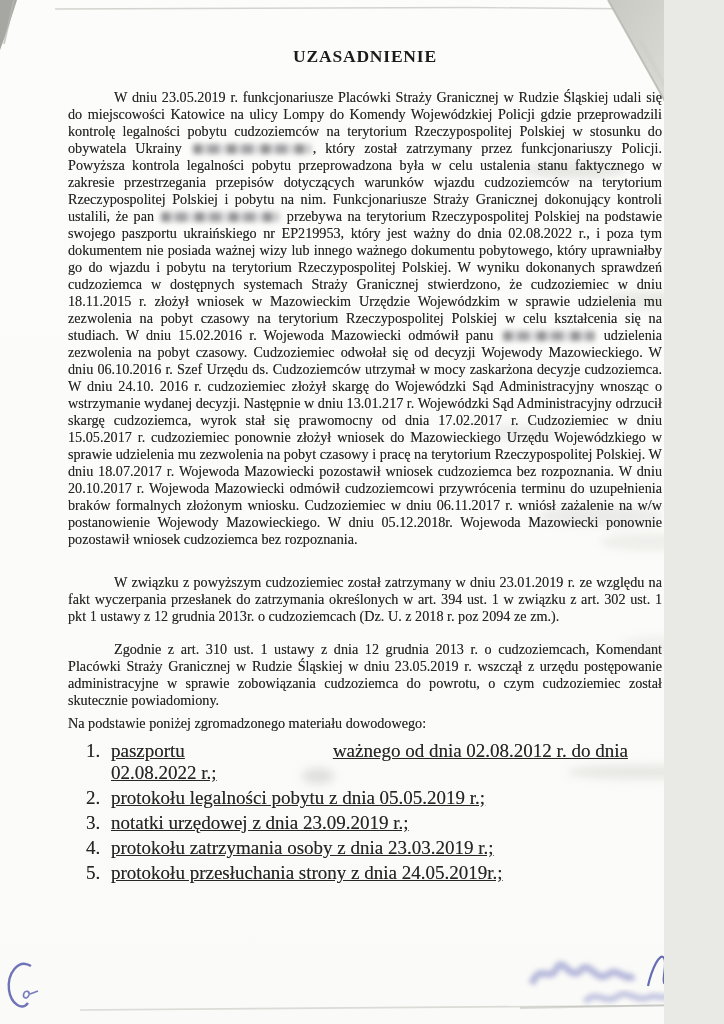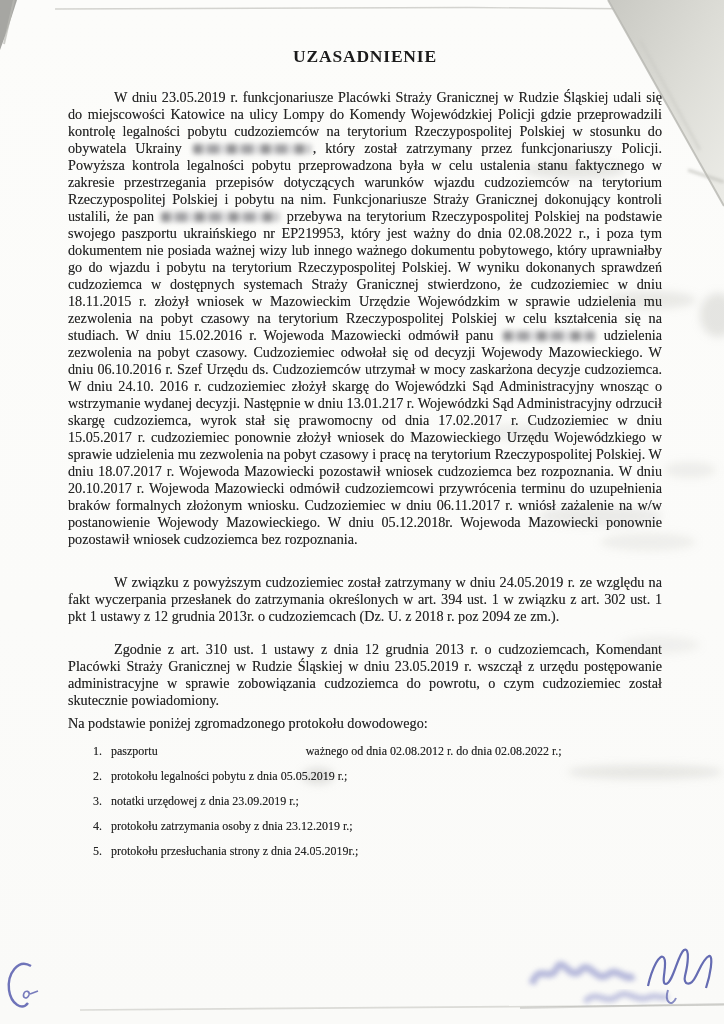--- a/index.html
+++ b/index.html
@@ -1,18 +1,18 @@
 <!DOCTYPE html>
 <html><head>
 <meta charset="utf-8">
 <style>
   html,body{margin:0;padding:0;background:#e9e9e6;}
   .page{
     position:relative;
-    width:724px;height:1024px;
+    width:664px;height:1024px;
     background:linear-gradient(180deg,#fcfcfa 0%,#fbfbf9 60%,#fafaf8 100%);
     font-family:"Liberation Serif","DejaVu Serif",serif;
     color:#242424;
     overflow:hidden;
   }
   .artifacts,.handwriting{
     position:absolute;inset:0;width:724px;height:1024px;pointer-events:none;
   }
   .content{position:absolute;left:68px;width:594px;top:46px;}
   .title{
@@ -23,22 +23,22 @@
     font-size:14.2px;line-height:17px;margin:0;
     text-align:justify;color:#262626;
     text-shadow:0 0 .4px rgba(50,50,50,.55);
   }
   .indent{text-indent:46px;}
   .p2{margin-top:26px;}
   .p3{margin-top:16px;}
   .p-intro{margin-top:6px;text-align:left;}
   ol.evidence{margin:8px 0 0 0;padding:0 0 0 37px;}
   ol.evidence li{
-    font-size:12px;line-height:22.1px;margin:0 0 3px 0;padding-left:6px;
-    text-align:left;color:#262626;text-shadow:0 0 .4px rgba(50,50,50,.55);
+    font-size:19px;line-height:22.1px;margin:0 0 3px 0;padding-left:6px;
+    text-align:left;color:#262626;text-shadow:0 0 .4px rgba(50,50,50,.55);text-decoration:underline;
   }
   .redacted{
     display:inline-block;height:10px;margin:0 2px;vertical-align:-1px;border-radius:2px;
     background:repeating-linear-gradient(90deg,
       rgba(128,128,131,.85) 0 9px, rgba(176,176,179,.55) 9px 15px,
       rgba(140,140,144,.8) 15px 26px, rgba(186,186,190,.5) 26px 34px);
     filter:blur(2.5px);
   }
   .gap{display:inline-block;height:1px;}
 </style>
@@ -82,31 +82,31 @@
     </g>
     <path d="M80 1010 L724 1005" stroke="#bcbcb6" stroke-width="1.6" opacity="0.5" fill="none"></path>
     <path d="M520 1008 L724 1004" stroke="#b2b2ac" stroke-width="2" opacity="0.45" fill="none"></path>
   </svg>
 
   <div class="content">
     <div class="title">UZASADNIENIE</div>
 
     <p class="para indent">W dniu 23.05.2019 r. funkcjonariusze Placówki Straży Granicznej w Rudzie Śląskiej udali się do miejscowości Katowice na ulicy Lompy do Komendy Wojewódzkiej Policji gdzie przeprowadzili kontrolę legalności pobytu cudzoziemców na terytorium Rzeczypospolitej Polskiej w stosunku do obywatela Ukrainy <span class="redacted" style="width: 118px;"></span>, który został zatrzymany przez funkcjonariuszy Policji. Powyższa kontrola legalności pobytu przeprowadzona była w celu ustalenia stanu faktycznego w zakresie przestrzegania przepisów dotyczących warunków wjazdu cudzoziemców na terytorium Rzeczypospolitej Polskiej i pobytu na nim. Funkcjonariusze Straży Granicznej dokonujący kontroli ustalili, że pan <span class="redacted" style="width: 118px;"></span> przebywa na terytorium Rzeczypospolitej Polskiej na podstawie swojego paszportu ukraińskiego nr EP219953, który jest ważny do dnia 02.08.2022 r., i poza tym dokumentem nie posiada ważnej wizy lub innego ważnego dokumentu pobytowego, który uprawniałby go do wjazdu i pobytu na terytorium Rzeczypospolitej Polskiej. W wyniku dokonanych sprawdzeń cudzoziemca w dostępnych systemach Straży Granicznej stwierdzono, że cudzoziemiec w dniu 18.11.2015 r. złożył wniosek w Mazowieckim Urzędzie Wojewódzkim w sprawie udzielenia mu zezwolenia na pobyt czasowy na terytorium Rzeczypospolitej Polskiej w celu kształcenia się na studiach. W dniu 15.02.2016 r. Wojewoda Mazowiecki odmówił panu <span class="redacted" style="width: 92px;"></span> udzielenia zezwolenia na pobyt czasowy. Cudzoziemiec odwołał się od decyzji Wojewody Mazowieckiego. W dniu 06.10.2016 r. Szef Urzędu ds. Cudzoziemców utrzymał w mocy zaskarżona decyzje cudzoziemca. W dniu 24.10. 2016 r. cudzoziemiec złożył skargę do Wojewódzki Sąd Administracyjny wnosząc o wstrzymanie wydanej decyzji. Następnie w dniu 13.01.217 r. Wojewódzki Sąd Administracyjny odrzucił skargę cudzoziemca, wyrok stał się prawomocny od dnia 17.02.2017 r. Cudzoziemiec w dniu 15.05.2017 r. cudzoziemiec ponownie złożył wniosek do Mazowieckiego Urzędu Wojewódzkiego w sprawie udzielenia mu zezwolenia na pobyt czasowy i pracę na terytorium Rzeczypospolitej Polskiej. W dniu 18.07.2017 r. Wojewoda Mazowiecki pozostawił wniosek cudzoziemca bez rozpoznania. W dniu 20.10.2017 r. Wojewoda Mazowiecki odmówił cudzoziemcowi przywrócenia terminu do uzupełnienia braków formalnych złożonym wniosku. Cudzoziemiec w dniu 06.11.2017 r. wniósł zażalenie na w/w postanowienie Wojewody Mazowieckiego. W dniu 05.12.2018r. Wojewoda Mazowiecki ponownie pozostawił wniosek cudzoziemca bez rozpoznania.</p>
 
-    <p class="para indent p2">W związku z powyższym cudzoziemiec został zatrzymany w dniu 24.05.2019 r. ze względu na fakt wyczerpania przesłanek do zatrzymania określonych w art. 394 ust. 1 w związku z art. 302 ust. 1 pkt 1 ustawy z 12 grudnia 2013r. o cudzoziemcach (Dz. U. z 2018 r. poz 2094 ze zm.).</p>
+    <p class="para indent p2">W związku z powyższym cudzoziemiec został zatrzymany w dniu 23.01.2019 r. ze względu na fakt wyczerpania przesłanek do zatrzymania określonych w art. 394 ust. 1 w związku z art. 302 ust. 1 pkt 1 ustawy z 12 grudnia 2013r. o cudzoziemcach (Dz. U. z 2018 r. poz 2094 ze zm.).</p>
 
     <p class="para indent p3">Zgodnie z art. 310 ust. 1 ustawy z dnia 12 grudnia 2013 r. o cudzoziemcach, Komendant Placówki Straży Granicznej w Rudzie Śląskiej w dniu 23.05.2019 r. wszczął z urzędu postępowanie administracyjne w sprawie zobowiązania cudzoziemca do powrotu, o czym cudzoziemiec został skutecznie powiadomiony.</p>
 
-    <p class="para p-intro">Na podstawie poniżej zgromadzonego protokołu dowodowego:</p>
+    <p class="para p-intro">Na podstawie poniżej zgromadzonego materiału dowodowego:</p>
 
     <ol class="evidence">
       <li>paszportu<span class="gap" style="width: 148px;"></span>ważnego od dnia 02.08.2012 r. do dnia 02.08.2022 r.;</li>
       <li>protokołu legalności pobytu z dnia 05.05.2019 r.;</li>
       <li>notatki urzędowej z dnia 23.09.2019 r.;</li>
-      <li>protokołu zatrzymania osoby z dnia 23.12.2019 r.;</li>
+      <li>protokołu zatrzymania osoby z dnia 23.03.2019 r.;</li>
       <li>protokołu przesłuchania strony z dnia 24.05.2019r.;</li>
 
     </ol>
 
   </div>
 
   <svg class="handwriting" viewBox="0 0 724 1024">
     <defs>
       <filter id="sigblur" x="-50%" y="-50%" width="200%" height="200%">
           <feGaussianBlur stdDeviation="2.6"></feGaussianBlur>

